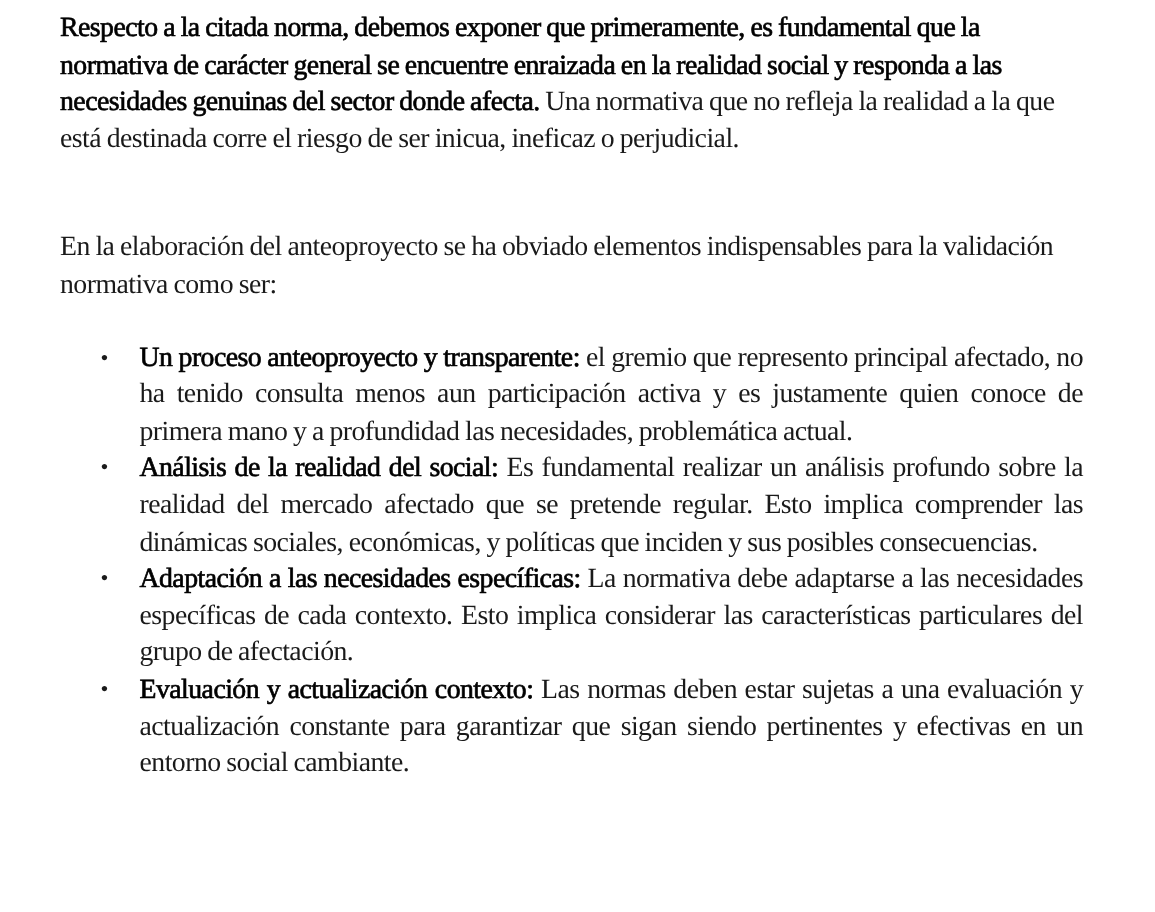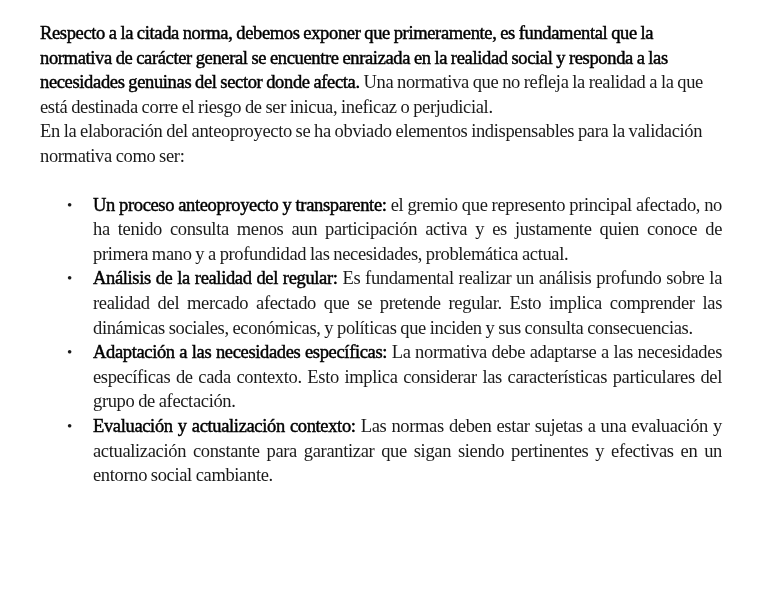--- a/index.html
+++ b/index.html
@@ -13,29 +13,30 @@
       overflow: hidden;
       position: relative;
       font-family: "Liberation Serif", "DejaVu Serif", serif;
       color: #1a1a1a;
       font-size: 18.5px;
       line-height: 24.6px;
     }
     .page {
       position: absolute;
       left: 40px;
-      top: 21px;
+      top: 7px;
       width: 682px;
     }
     .para {
       margin: 0;
       letter-spacing: -0.35px;
       word-spacing: -0.5px;
     }
     .para-2 {
+      margin-top: 48px;
     }
     .list {
       list-style: none;
       margin: 24px 0 0 0;
       padding: 0 0 0 53px;
     }
     .list-item {
       position: relative;
       text-align: justify;
       letter-spacing: -0.35px;
@@ -59,21 +60,21 @@
 <div class="page">
   <p class="para para-1"><span class="term">Respecto a la citada norma, debemos exponer que primeramente, es fundamental que la normativa de carácter general se encuentre enraizada en la realidad social y responda a las necesidades genuinas del sector donde afecta.</span><span> Una normativa que no refleja la realidad a la que está destinada corre el riesgo de ser  inicua, ineficaz o perjudicial.</span></p>
 
   <p class="para para-2">En la elaboración del anteoproyecto se ha obviado elementos indispensables para la validación normativa como ser:</p>
 
   <ul class="list">
     <li class="list-item">
       <span class="bullet">•</span><span class="term">Un proceso anteoproyecto y transparente:</span><span> el gremio que represento principal afectado, no ha tenido  consulta menos aun participación activa y es justamente quien  conoce de primera mano y a profundidad las necesidades, problemática actual.</span>
     </li>
     <li class="list-item">
-      <span class="bullet">•</span><span class="term">Análisis de la realidad del regular:</span><span> Es fundamental realizar un análisis profundo sobre la realidad del mercado afectado que se pretende regular. Esto implica comprender las dinámicas sociales, económicas, y políticas que inciden y sus consulta consecuencias.</span>
+      <span class="bullet">•</span><span class="term">Análisis de la realidad del social:</span><span> Es fundamental realizar un análisis profundo sobre la realidad del mercado afectado que se pretende regular. Esto implica comprender las dinámicas sociales, económicas, y políticas que inciden y sus posibles consecuencias.</span>
     </li>
     <li class="list-item">
       <span class="bullet">•</span><span class="term">Adaptación a las necesidades específicas:</span><span> La normativa debe adaptarse a las necesidades específicas de cada contexto. Esto implica considerar las características particulares del grupo de afectación.</span>
     </li>
     <li class="list-item">
       <span class="bullet">•</span><span class="term">Evaluación y actualización contexto:</span><span> Las normas deben estar sujetas a una evaluación y actualización constante para garantizar que sigan siendo pertinentes y efectivas en un entorno social cambiante.</span>
     </li>
   </ul>
 </div>
 

